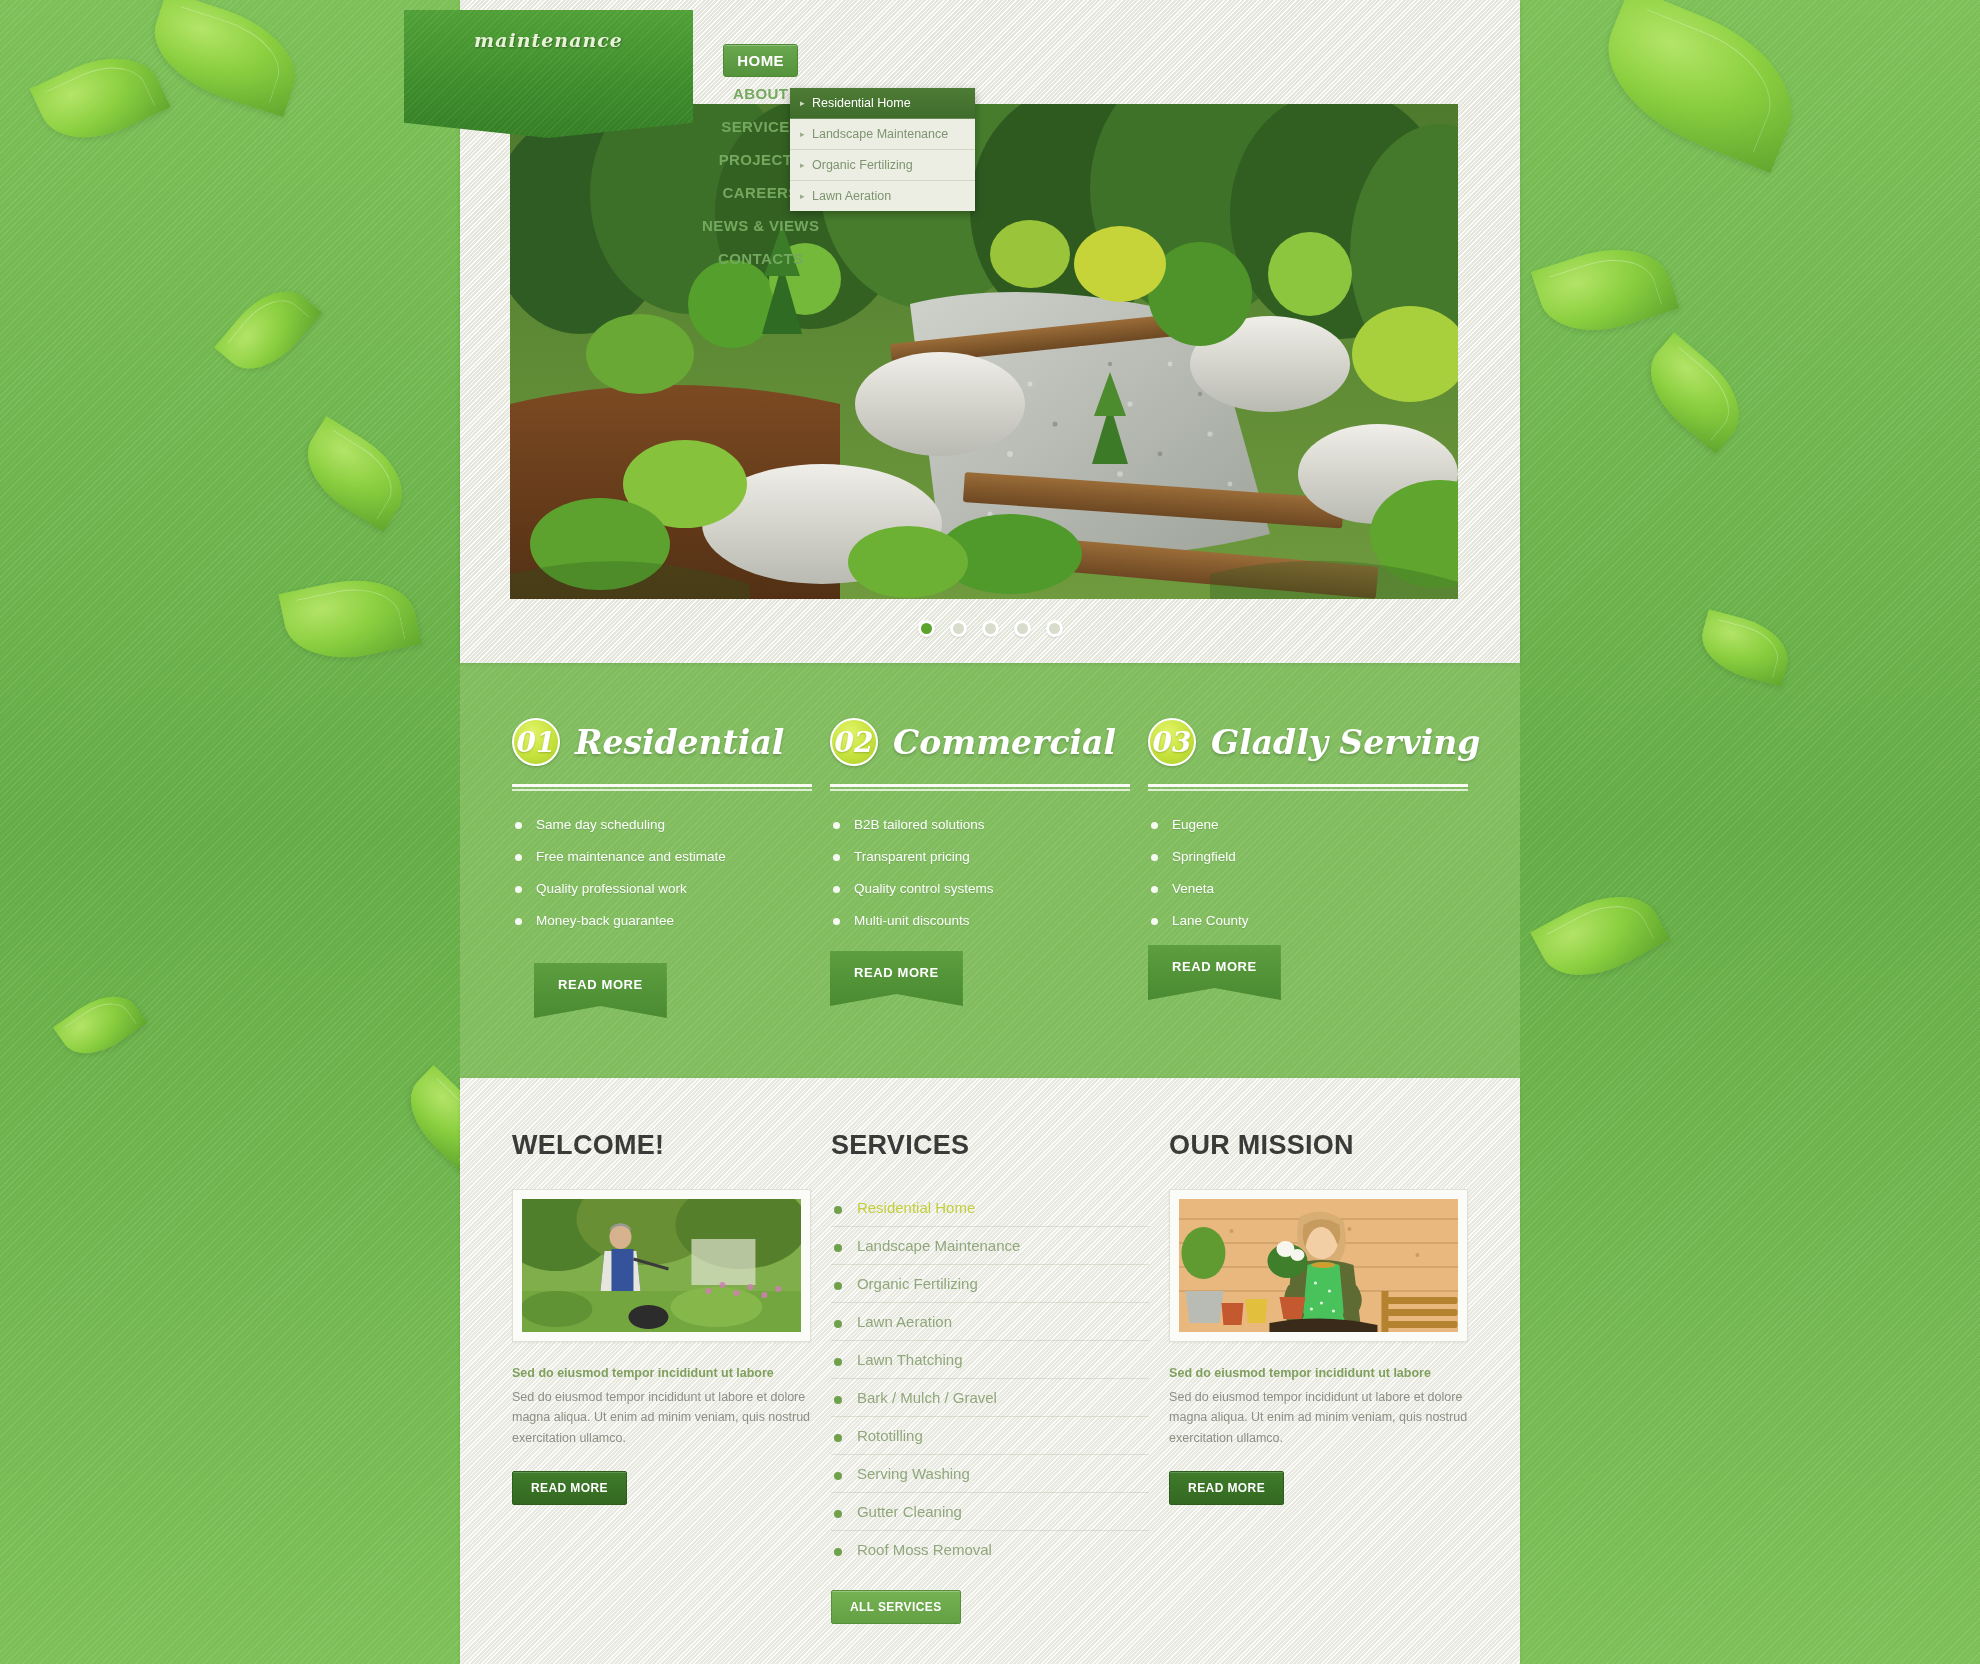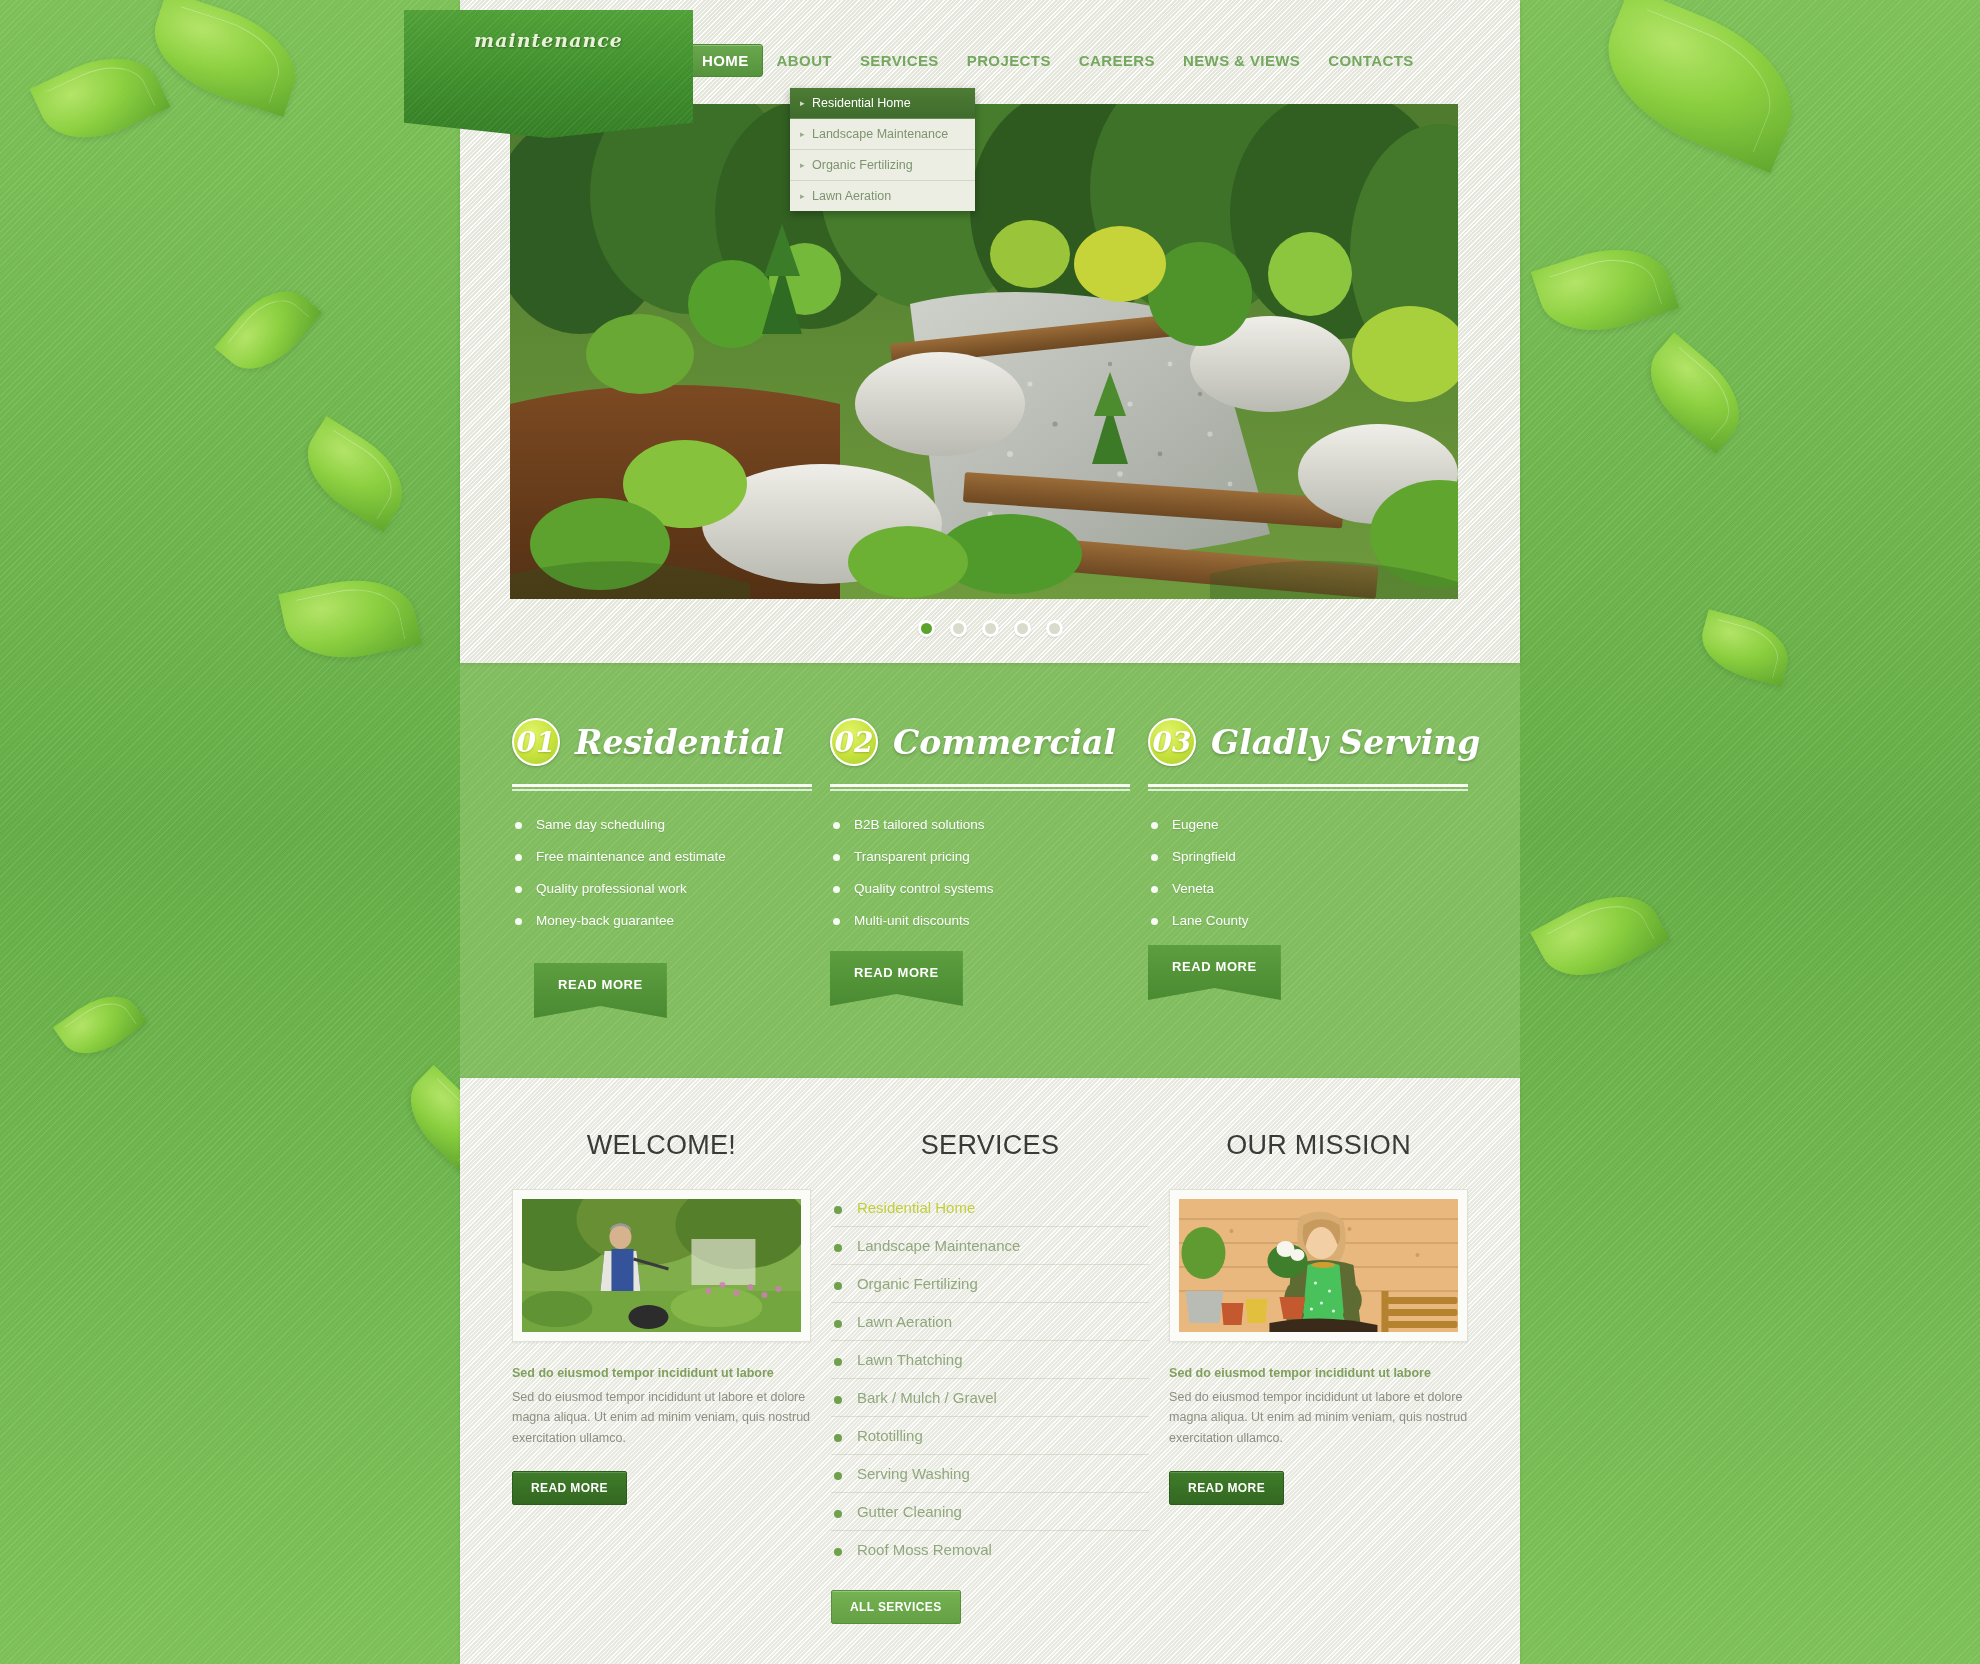--- a/index.html
+++ b/index.html
@@ -99,20 +99,21 @@
 
   
   .nav {
     position: absolute;
     left: 228px;
     top: 44px;
     display: flex;
     align-items: center;
     gap: 0px;
     z-index: 30;
+    flex-direction: column;
   }
   .nav-item {
     font-size: 15px;
     font-weight: bold;
     letter-spacing: 0.4px;
     color: #74a85e;
     padding: 8px 14px;
     text-transform: uppercase;
     cursor: pointer;
     white-space: nowrap;
@@ -278,25 +279,24 @@
     padding: 52px 52px 60px 52px;
     display: flex;
     box-shadow: 0 1px 4px rgba(0,0,0,0.08);
   }
   .ccol { width: 310px; margin-right: 20px; }
   .ccol:last-child { margin-right: 0; }
   .ccol.mid { width: 330px; }
 
   .chead {
     font-size: 27px;
-    font-weight: normal;
+    font-weight: bold;
     color: #3a3a38;
     letter-spacing: 0.3px;
     margin-bottom: 28px;
-    text-align: center;
   }
 
   .photo-frame {
     border: 1px solid #e0e1d6;
     background: #fbfbf7;
     padding: 9px;
     box-shadow: 0 1px 2px rgba(0,0,0,0.05);
   }
   .photo { width: 100%; height: 133px; display: block; }
 

